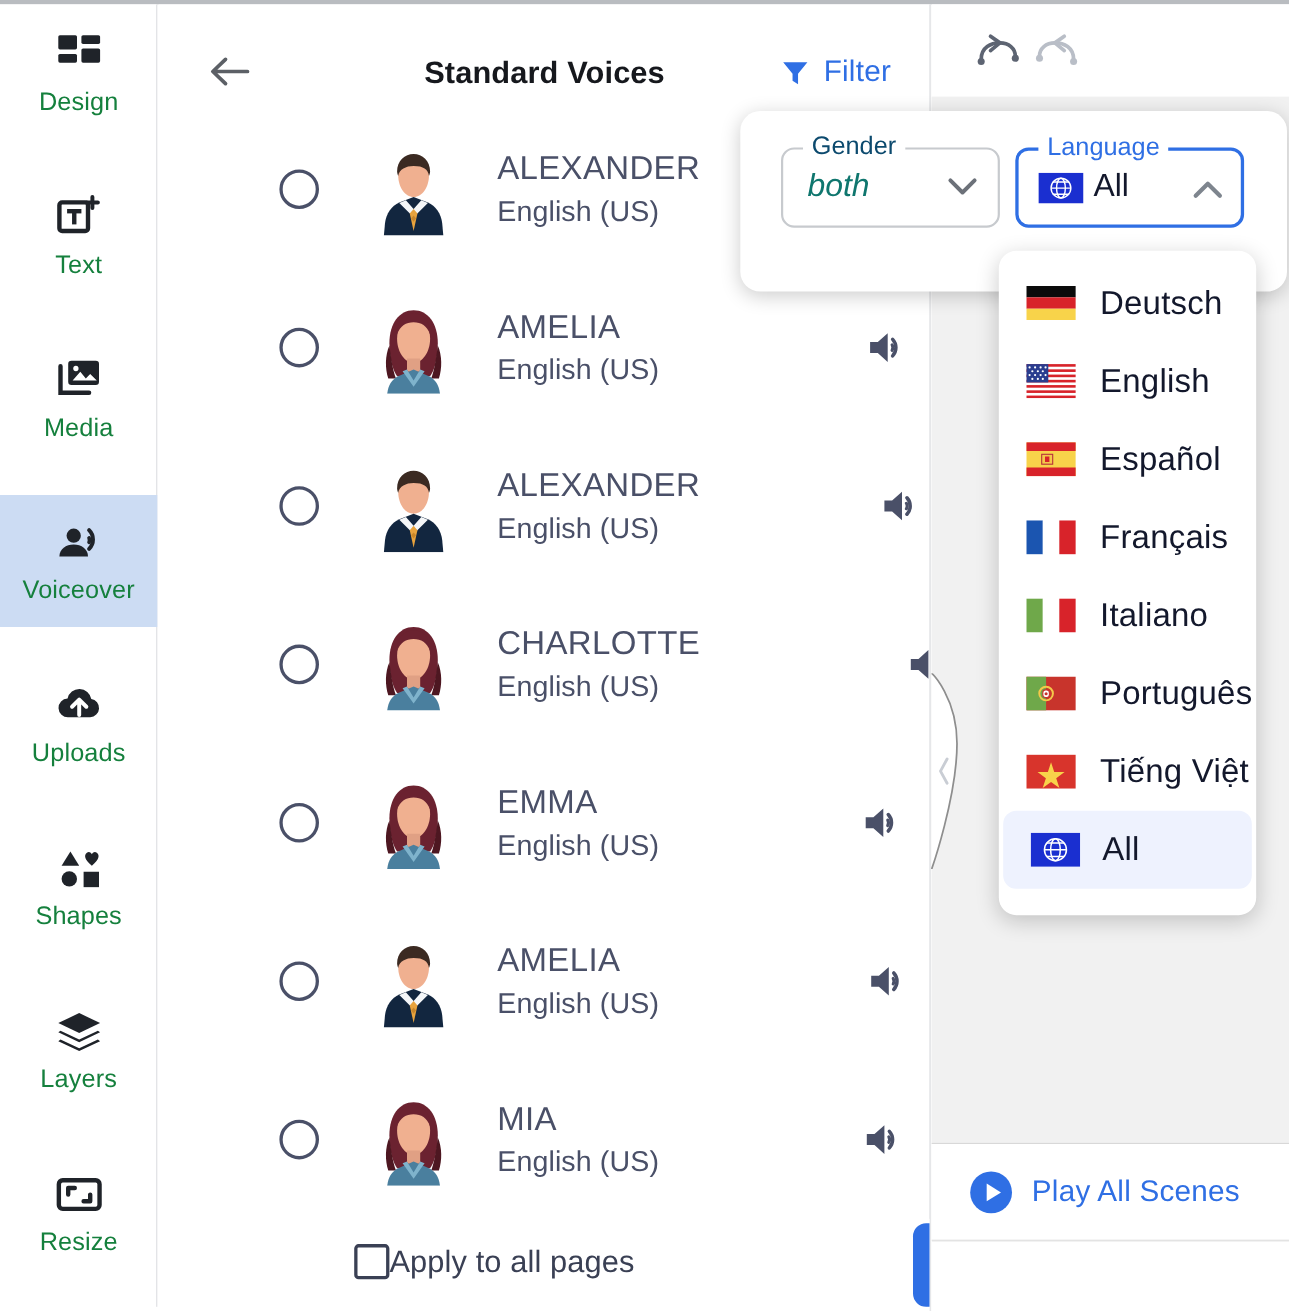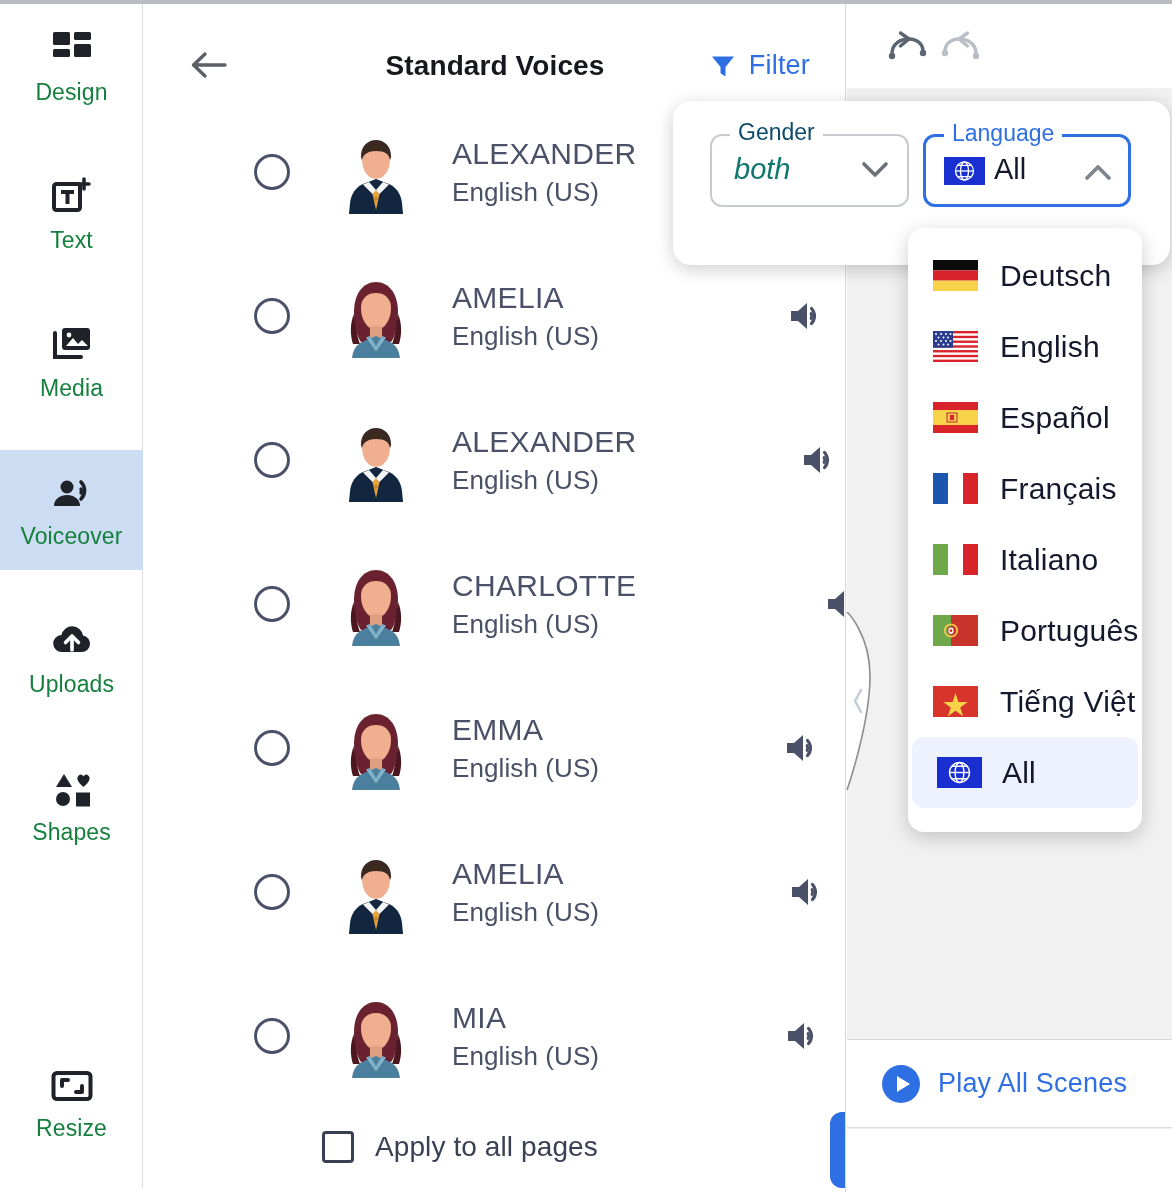--- a/index.html
+++ b/index.html
@@ -113,21 +113,21 @@
   }
   .speaker svg { display:block; width: 36px; height: 32px; fill: #4a5068; }
 
   
   #apply-bar {
     position: absolute; left: 0; bottom: 0; width: 702px; height: 84px;
     background: #ffffff;
   }
   #apply-all {
     position: absolute; left: 178px; top: 23px;
-    display: flex; align-items: flex-end; gap: 21px;
+    display: flex; align-items: flex-end; 
     cursor: pointer;
   }
   #apply-all .box {
     width: 32px; height: 32px; border: 3px solid #3a4054;
     border-radius: 4px; background: #fff;
   }
   #apply-all .txt {
     font-size: 28px; color: #3a4054; letter-spacing: .1px;
   }
   #apply-btn {
@@ -335,20 +335,30 @@
       <div class="rail-item" style="top: 742px;">
         <span class="rail-ico">
           <svg viewBox="0 0 44 44">
             <path d="M14 6 L22 19 H6 Z" fill="#1f2329"></path>
      <path d="M33.5 19 C27 13.5 26 9.5 29 7.2 c2-1.5 4 .1 4.5 1.4 .5-1.3 2.5-2.9 4.5-1.4 3 2.3 2 6.3-4.5 11.8z" fill="#1f2329"></path>
      <circle cx="13" cy="31" r="7" fill="#1f2329"></circle>
             <rect x="26" y="24.5" width="14" height="14" fill="#1f2329"></rect>
           </svg>
         </span>
      <span class="rail-label">Shapes</span>
+      </div>
+      <div class="rail-item" style="top: 890px;">
+        <span class="rail-ico">
+          <svg viewBox="0 0 44 44">
+            <path d="M22 5 L41 14 L22 23 L3 14 Z" fill="#1f2329"></path>
+     <path d="M5 21 L22 29 L39 21 L41 22.5 L22 31.5 L3 22.5 Z" fill="#1f2329"></path>
+     <path d="M5 29 L22 37 L39 29 L41 30.5 L22 39.5 L3 30.5 Z" fill="#1f2329"></path>
+          </svg>
+        </span>
+     <span class="rail-label">Layers</span>
       </div>
       <div class="rail-item" style="top: 1038px;">
         <span class="rail-ico">
           <svg viewBox="0 0 44 44">
             <rect x="3.5" y="9" width="37" height="26" rx="3.5" fill="none" stroke="#1f2329" stroke-width="4"></rect>
      <path d="M12 22 v-6 h6" fill="none" stroke="#1f2329" stroke-width="4" stroke-linecap="round" stroke-linejoin="round"></path>
      <path d="M32 22 v6 h-6" fill="none" stroke="#1f2329" stroke-width="4" stroke-linecap="round" stroke-linejoin="round"></path>
           </svg>
         </span>
      <span class="rail-label">Resize</span>

